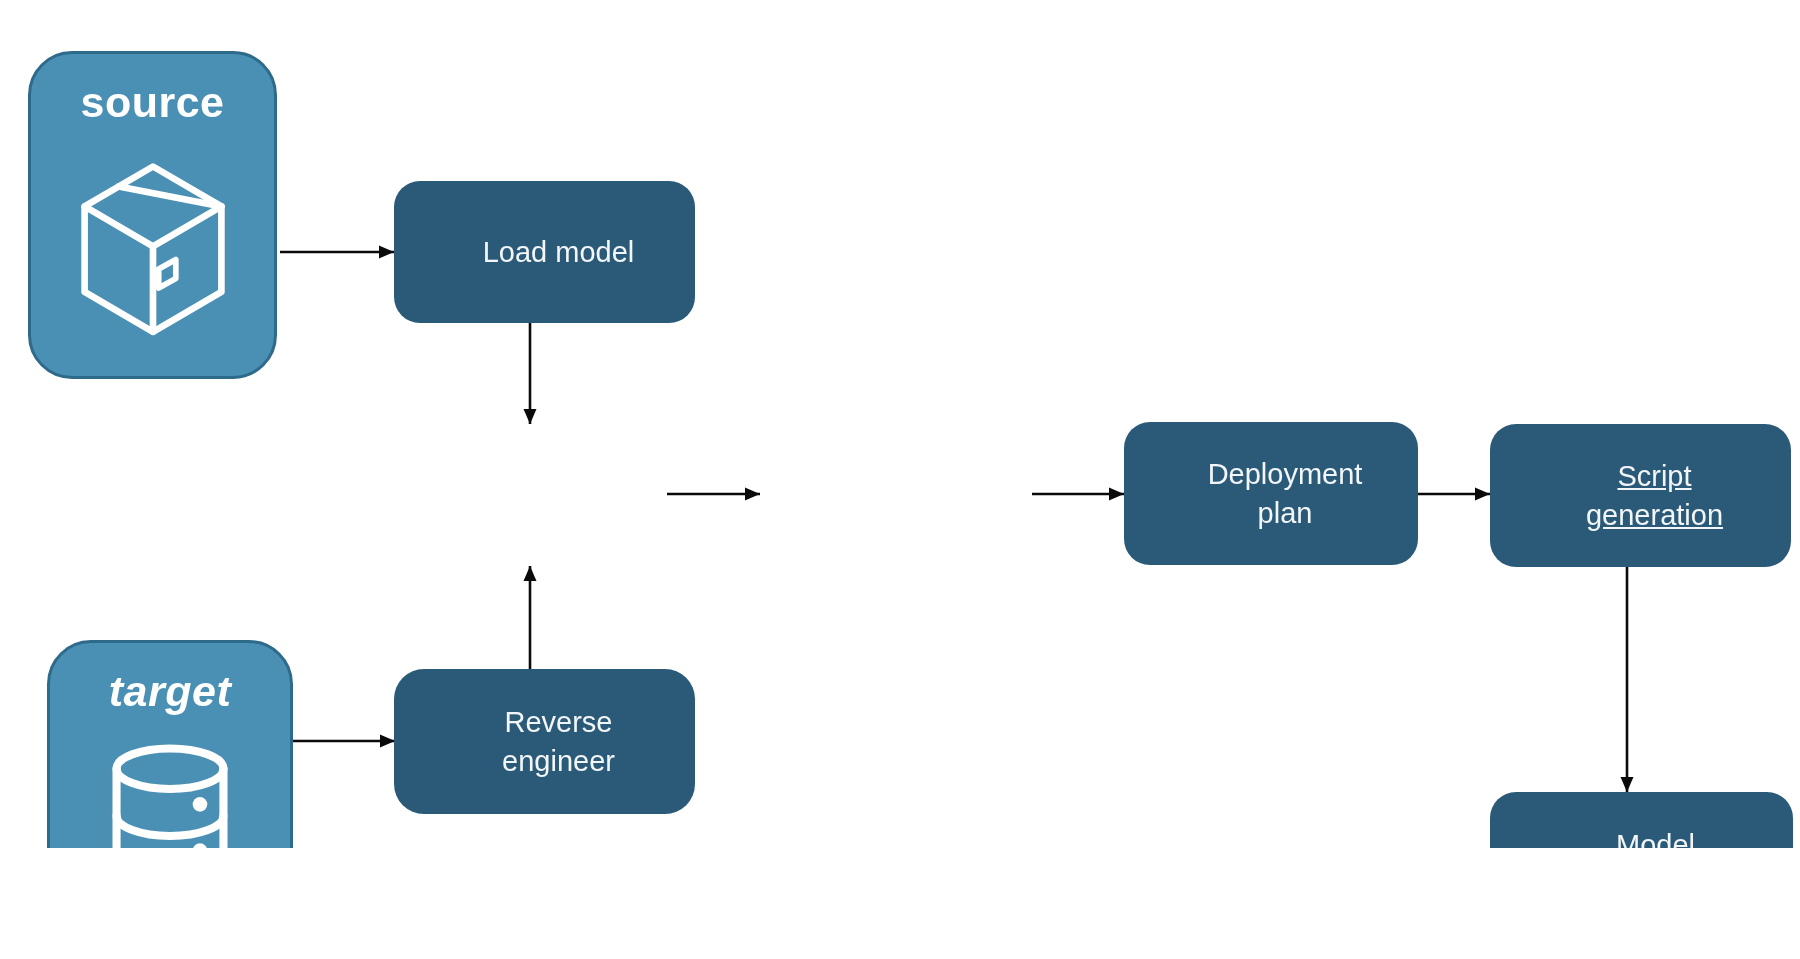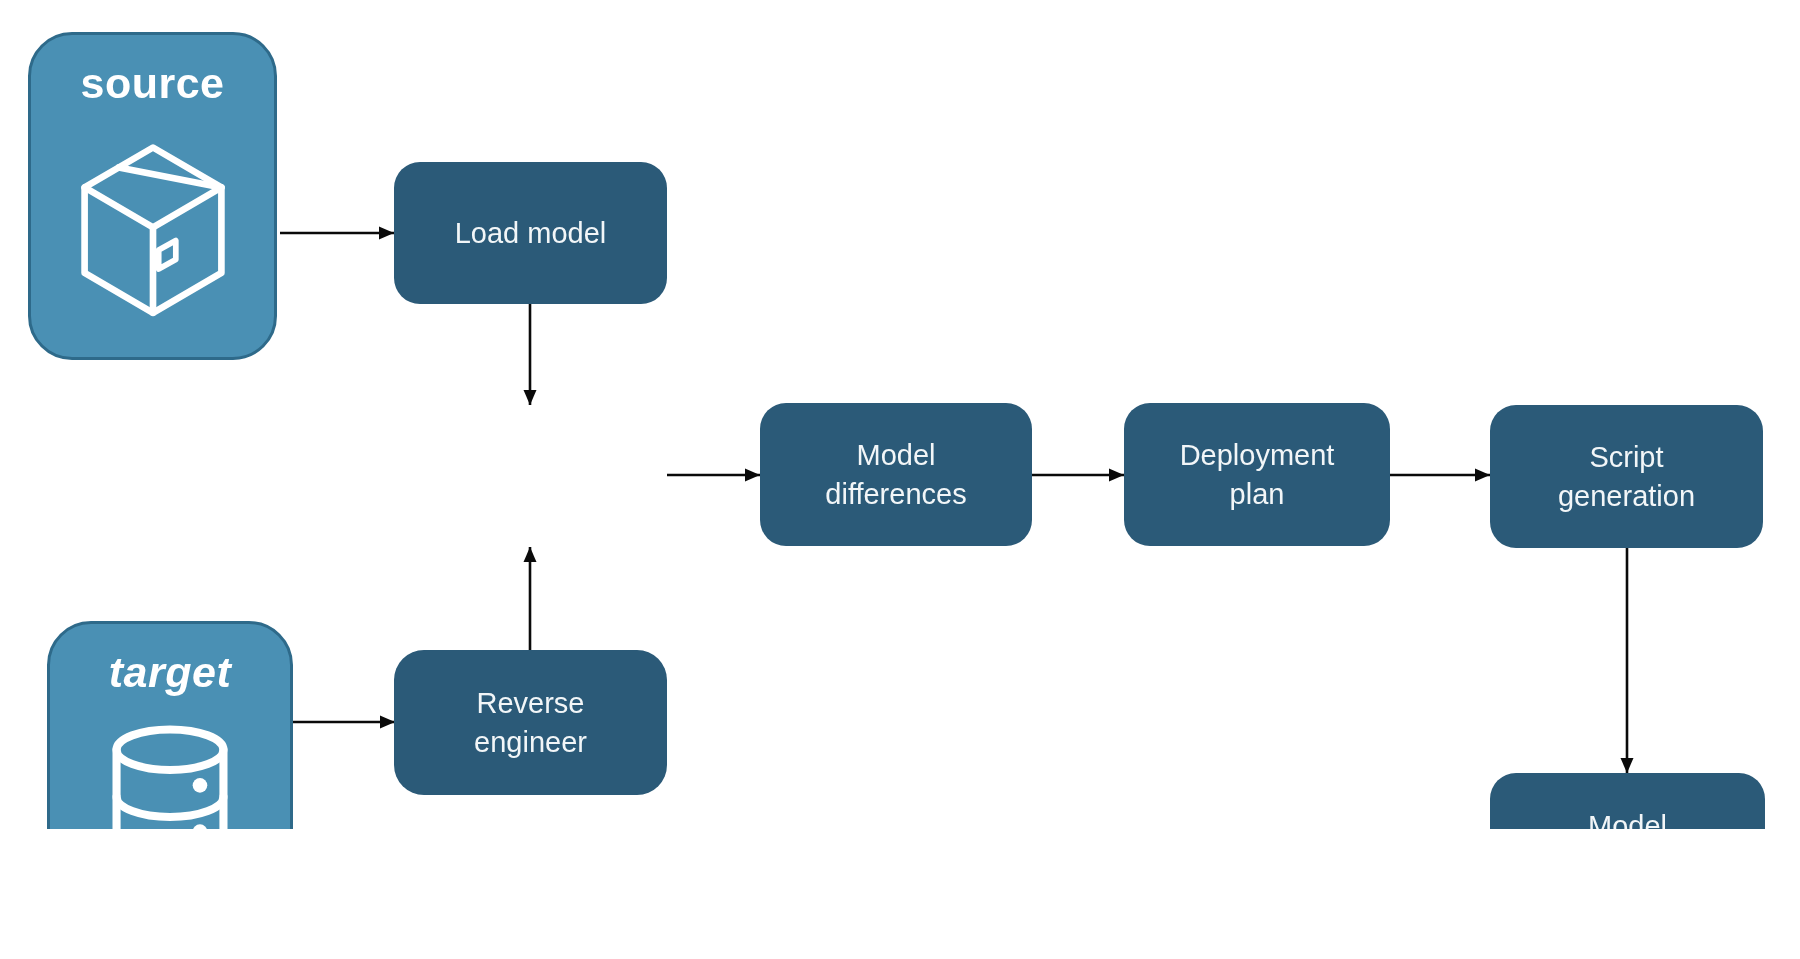--- a/index.html
+++ b/index.html
@@ -1,33 +1,33 @@
 <!DOCTYPE html>
 <html><head>
 <meta charset="utf-8">
 <style>
   html,body{margin:0;padding:0;background:#ffffff;}
   .canvas{
     position:relative;width:1800px;height:829px;background:#ffffff;
-    font-family:"Liberation Sans",sans-serif;overflow:hidden;
+    font-family:"Liberation Sans",sans-serif;overflow:hidden;margin-top:19px;
   }
   .arrows{position:absolute;left:0;top:0;width:1800px;height:959px;}
 
   
   .node{
     position:absolute;background:#2b5a78;border-radius:26px;
     display:flex;align-items:center;justify-content:center;text-align:center;
-    color:#f2f6f8;font-size:29px;line-height:1.32;
+    color:#f2f6f8;font-size:29px;line-height:1.32;padding-left:28px;
   }
   .node .lbl{display:inline-block;max-width:200px;}
   .n-load      {left:394px;top:162px;width:273px;height:142px;}
   .n-compare   {left:394px;top:405px;width:273px;height:142px;}
   .n-diff      {left:760px;top:403px;width:272px;height:143px;}
   .n-deploy    {left:1124px;top:403px;width:266px;height:143px;}
-  .n-gen       {left:1490px;top:405px;width:273px;height:143px;}
+  .n-gen       {left:1490px;top:405px;width:273px;height:143px;text-decoration:underline;}
   .n-reverse   {left:394px;top:650px;width:273px;height:145px;border-radius:30px;}
   .n-exec      {left:1490px;top:773px;width:275px;height:144px;}
 
   
   .container-box{
     position:absolute;background:#4a90b4;border:3px solid #2e6a8a;border-radius:44px;
     display:flex;flex-direction:column;align-items:center;box-sizing:border-box;
   }
   .c-source{left:28px;top:32px;width:249px;height:328px;}
   .c-target{left:47px;top:621px;width:246px;height:327px;font-style:italic;}
@@ -97,23 +97,20 @@
         <circle cx="68.5" cy="43" r="4.5" fill="#ffffff" stroke="none"></circle>
         <circle cx="68.5" cy="71.5" r="4.5" fill="#ffffff" stroke="none"></circle>
         <circle cx="68.5" cy="100" r="4.5" fill="#ffffff" stroke="none"></circle>
       </svg>
     </div>
   </div>
 
   <div class="node n-load">
     <span class="lbl">Load model</span>
   </div>
-  <div class="node n-diff">
-    <span class="lbl">Model differences</span>
-  </div>
   <div class="node n-deploy">
     <span class="lbl">Deployment plan</span>
   </div>
   <div class="node n-gen">
     <span class="lbl">Script generation</span>
   </div>
   <div class="node n-reverse">
     <span class="lbl">Reverse engineer</span>
   </div>
   <div class="node n-exec">

